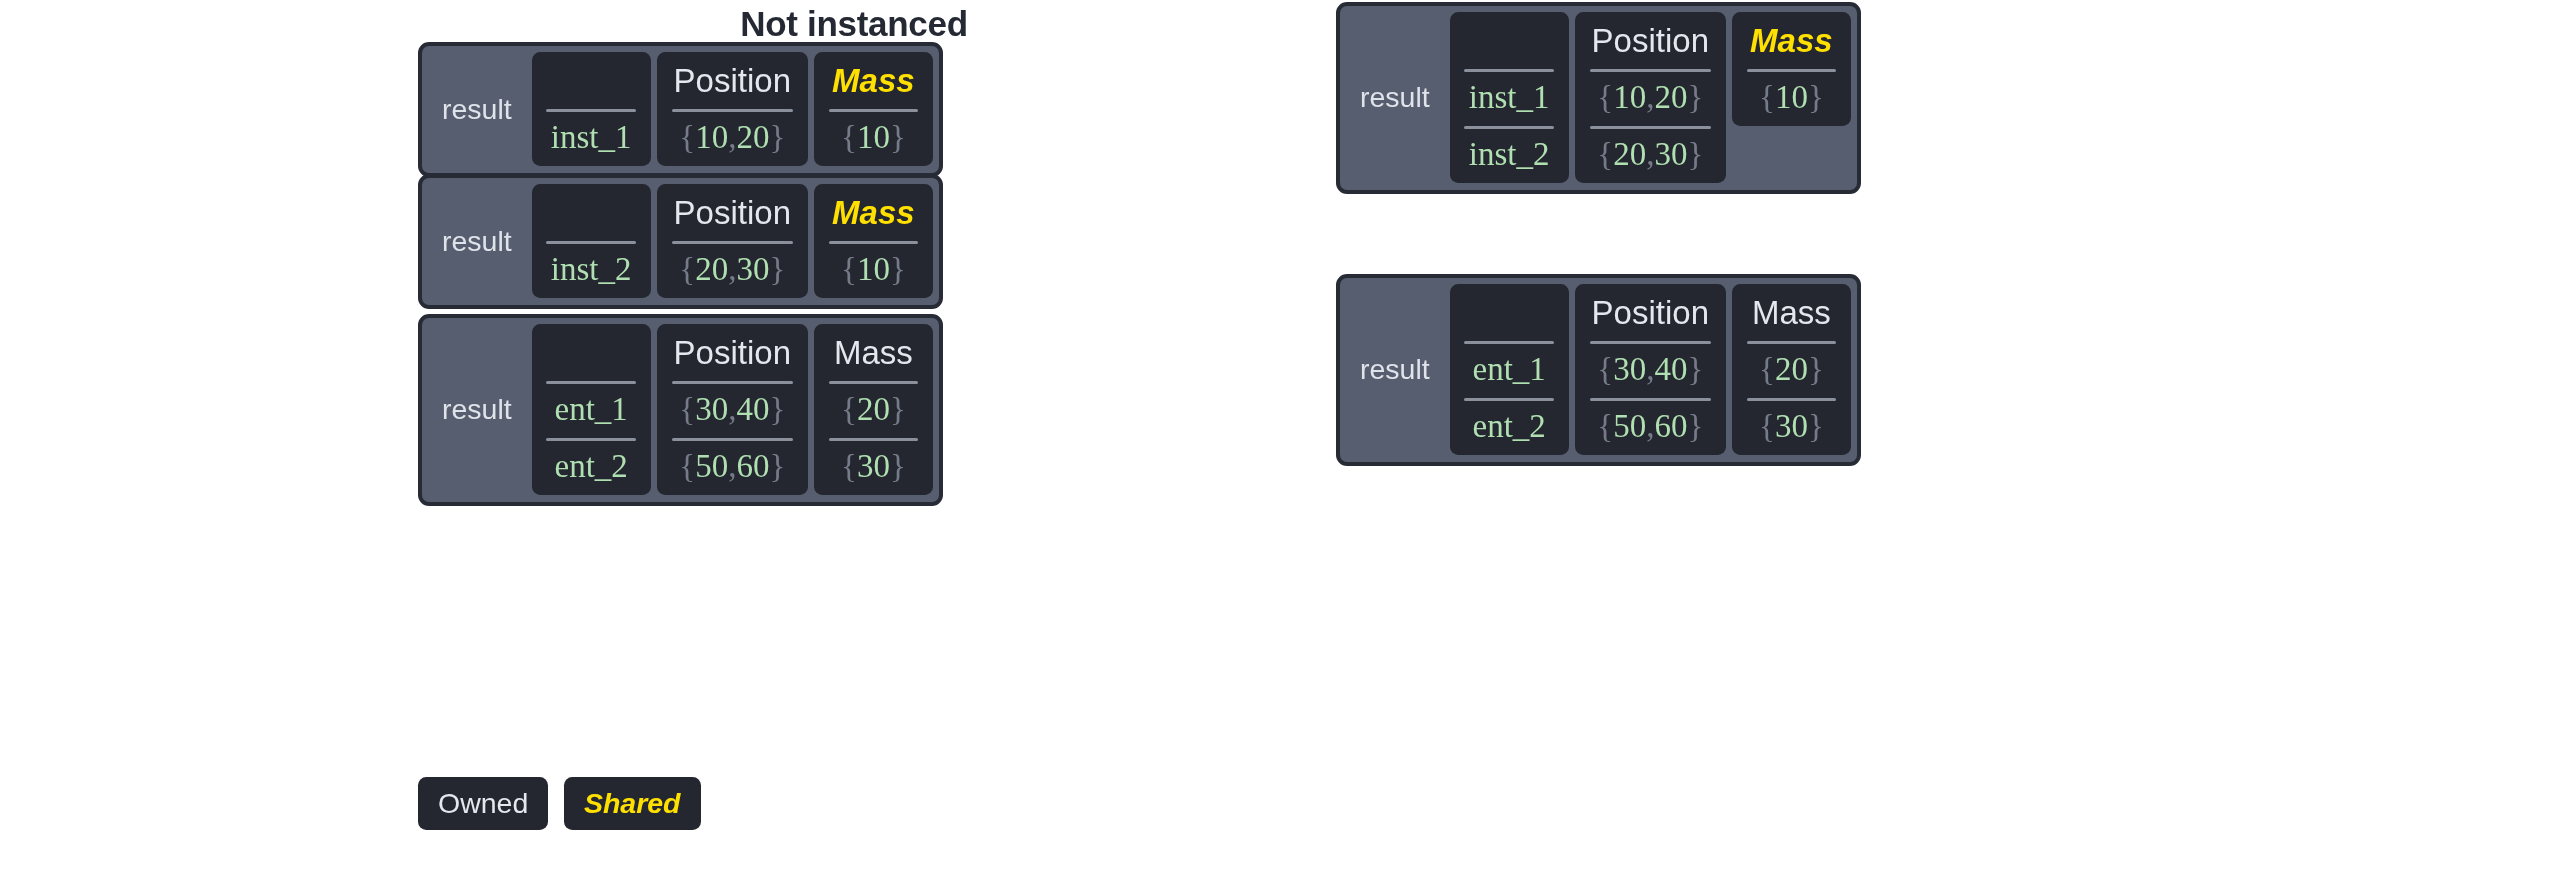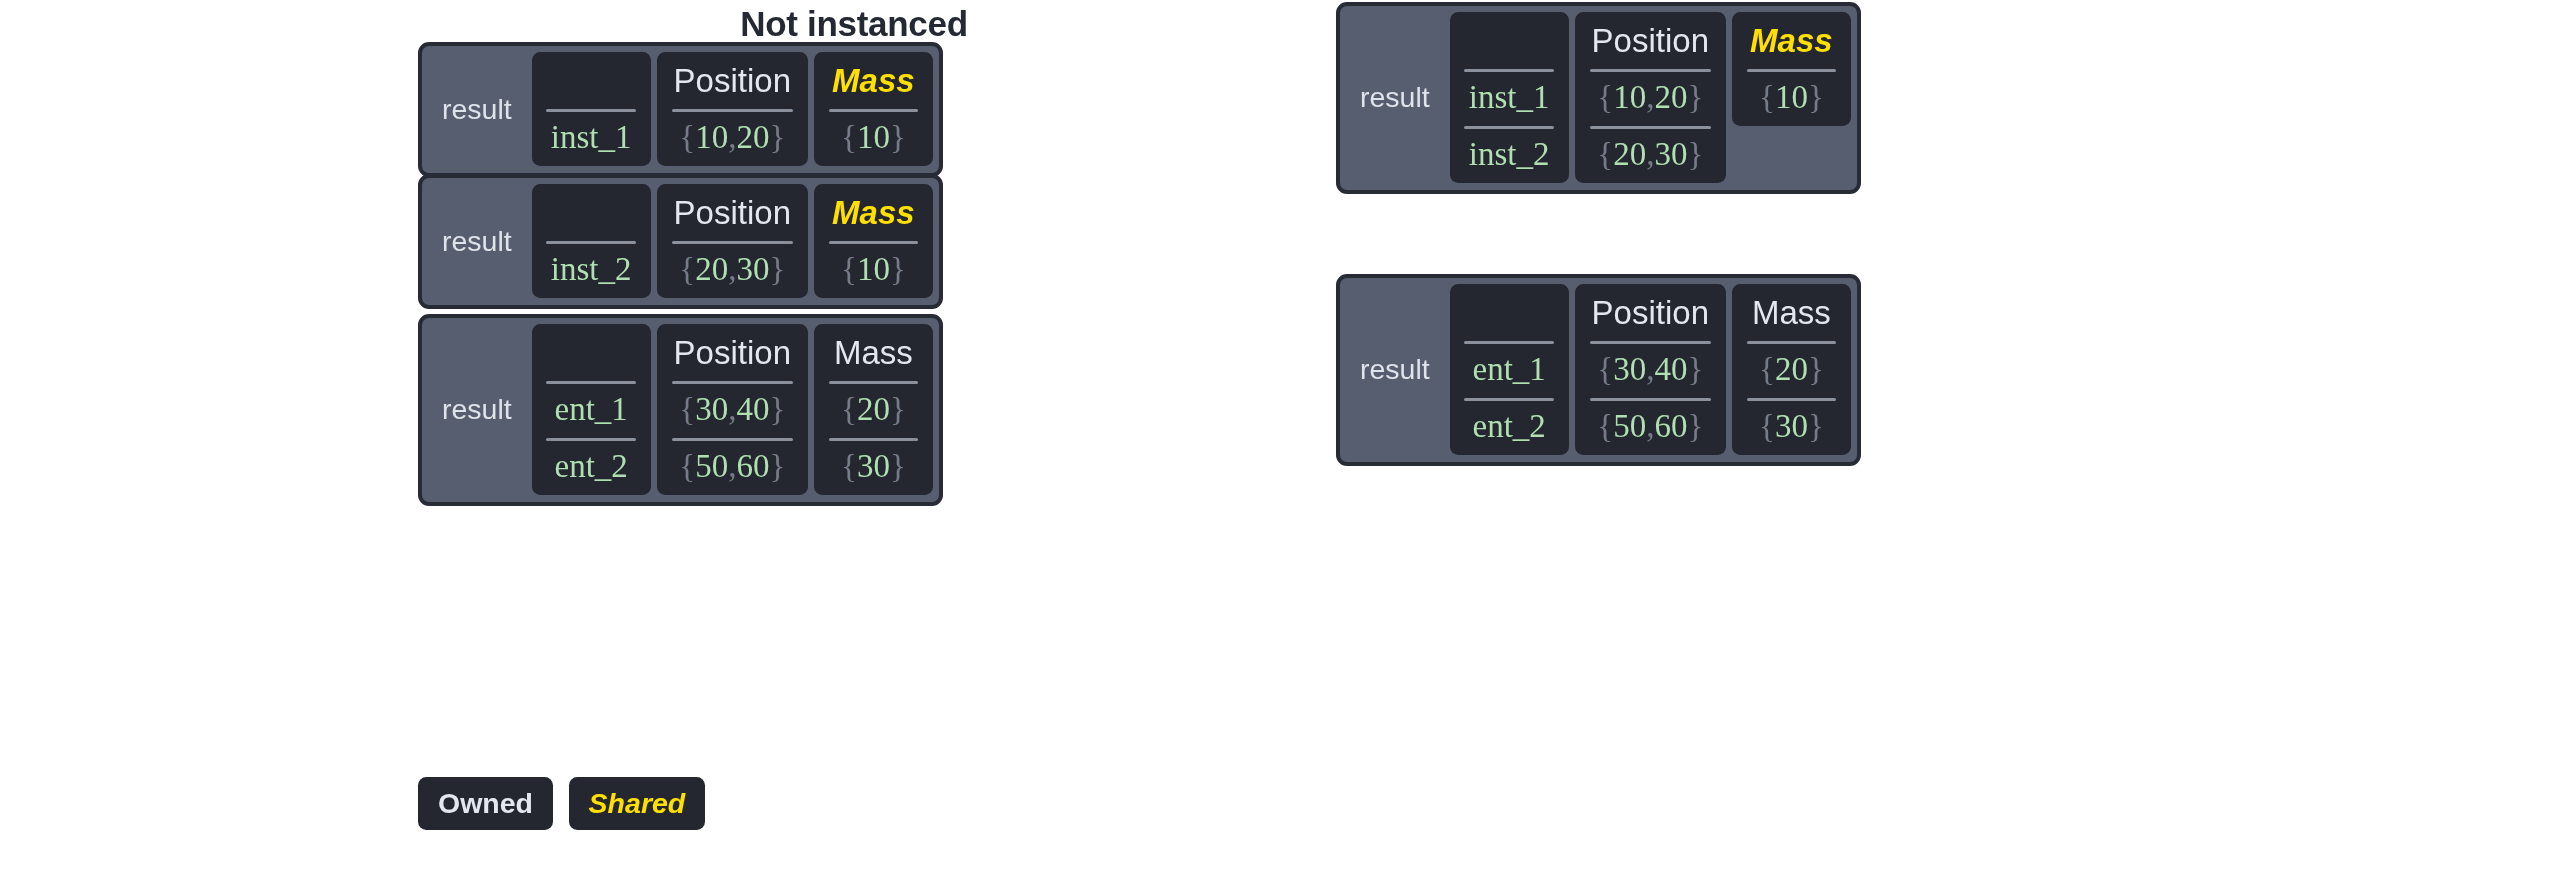--- a/index.html
+++ b/index.html
@@ -144,21 +144,20 @@
     border-radius: 8.3px;
     height: 53px;
     min-width: 112px;
     display: flex;
     align-items: center;
     justify-content: center;
     font-size: 28.5px;
     padding: 0 20px;
     box-sizing: border-box;
     color: #e3e7ee;
-    font-weight: bold;
   }
   .legend .chip.shared {
     color: #ffe000;
     font-style: italic;
     font-weight: bold;
     text-align: right;
   }
 
   
   .block { position: absolute; left: 0; }

